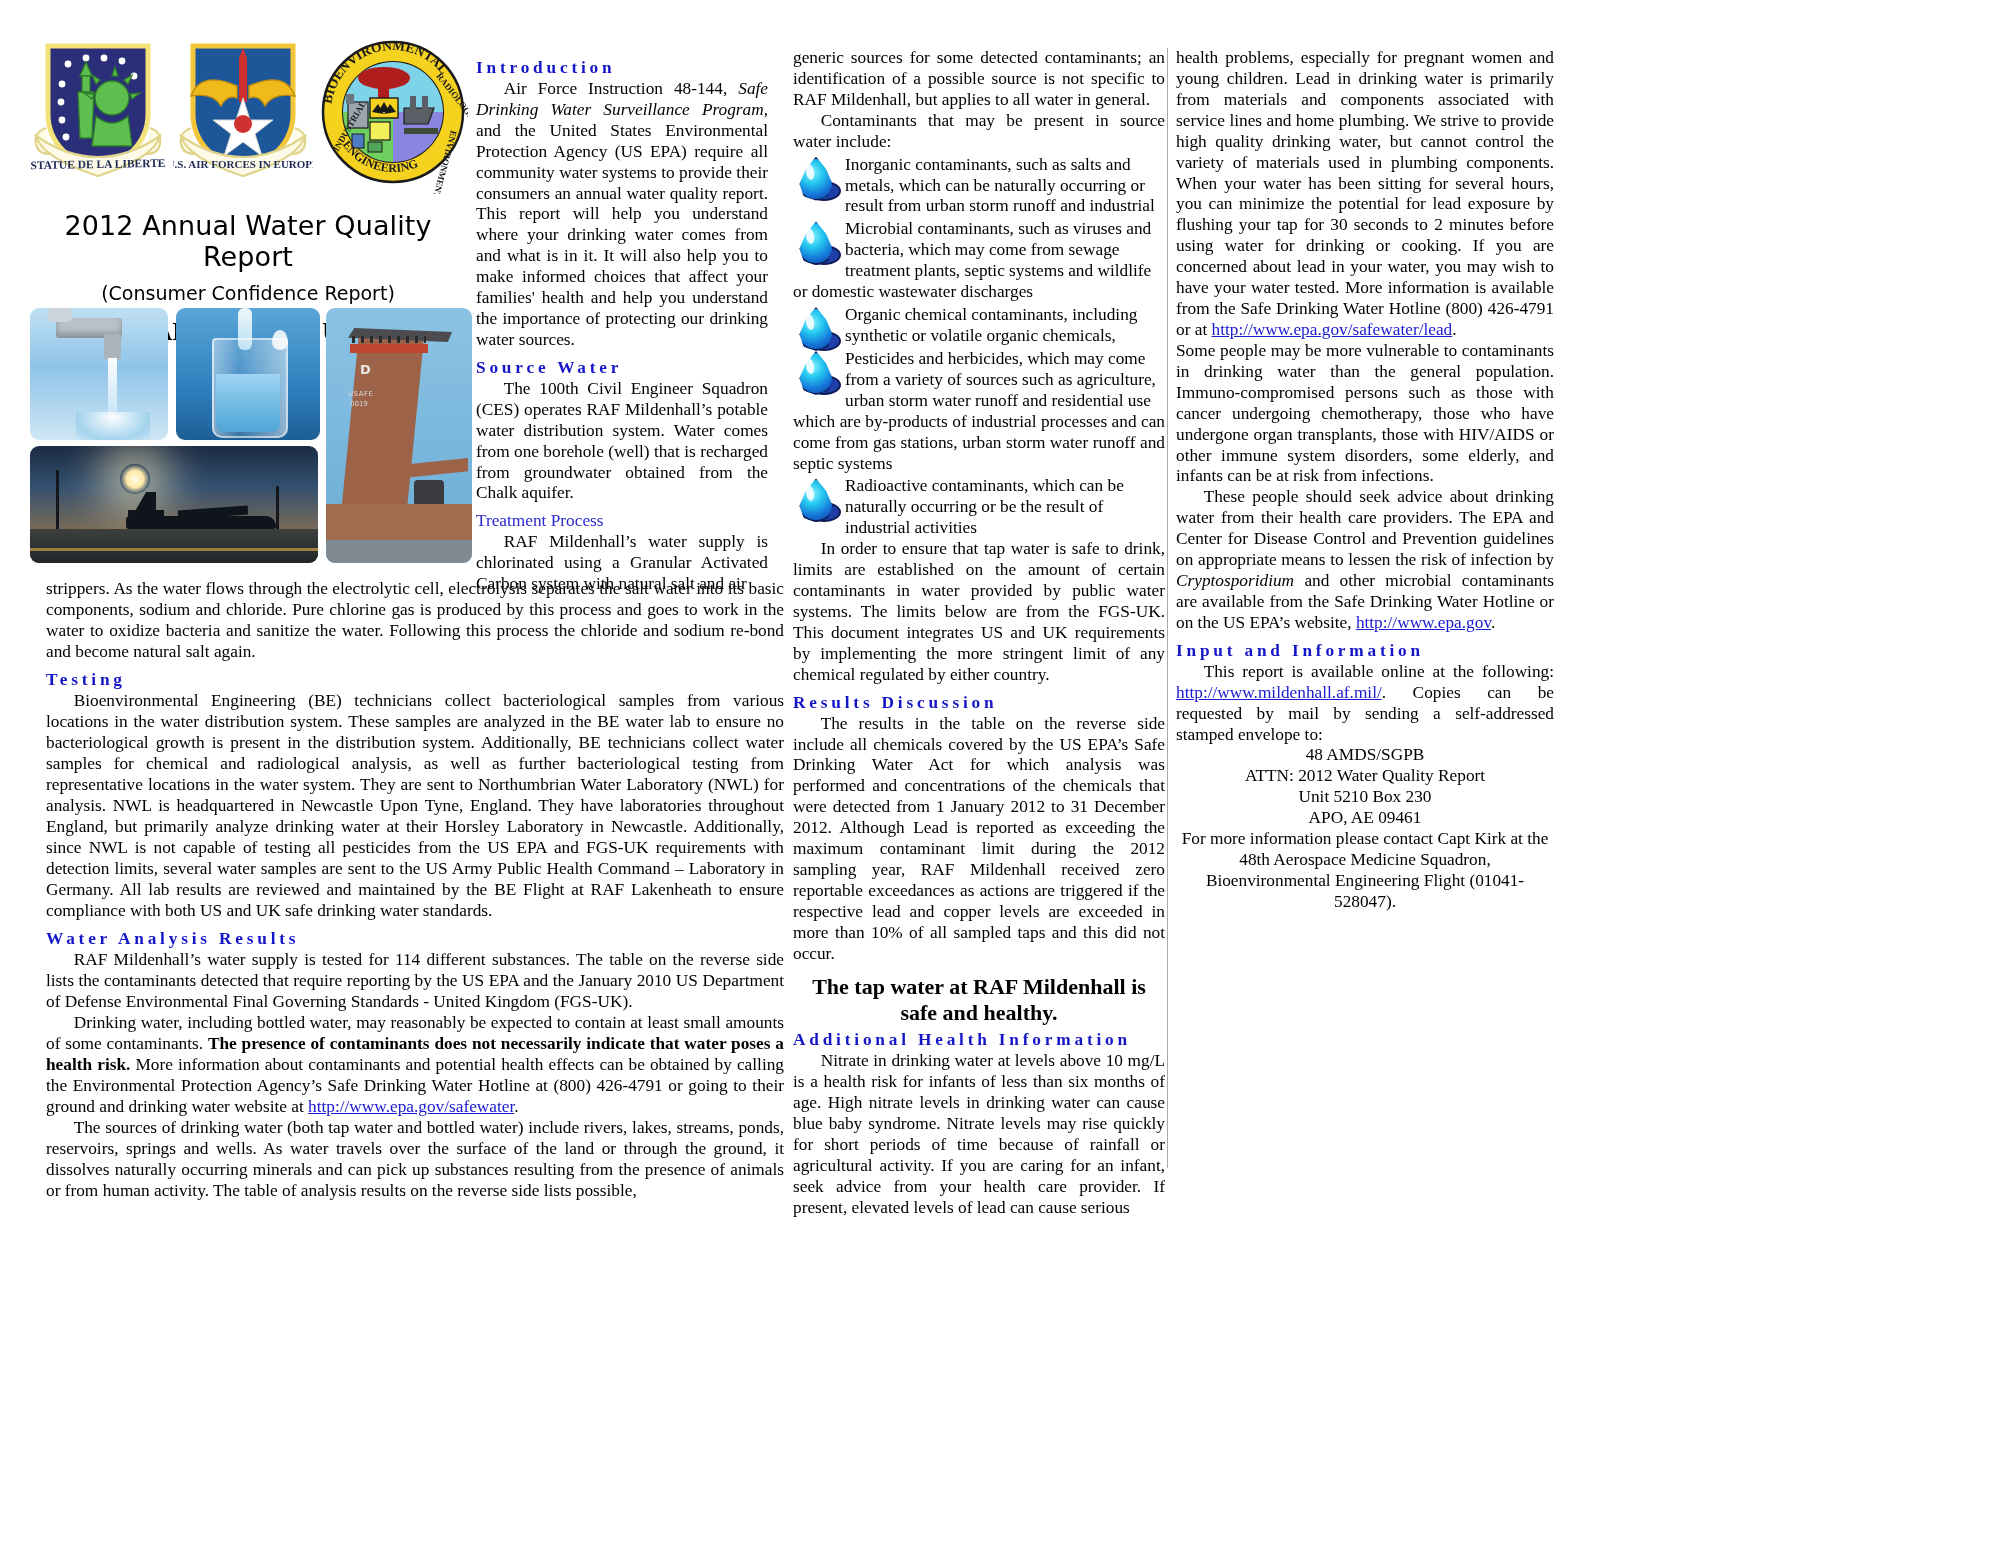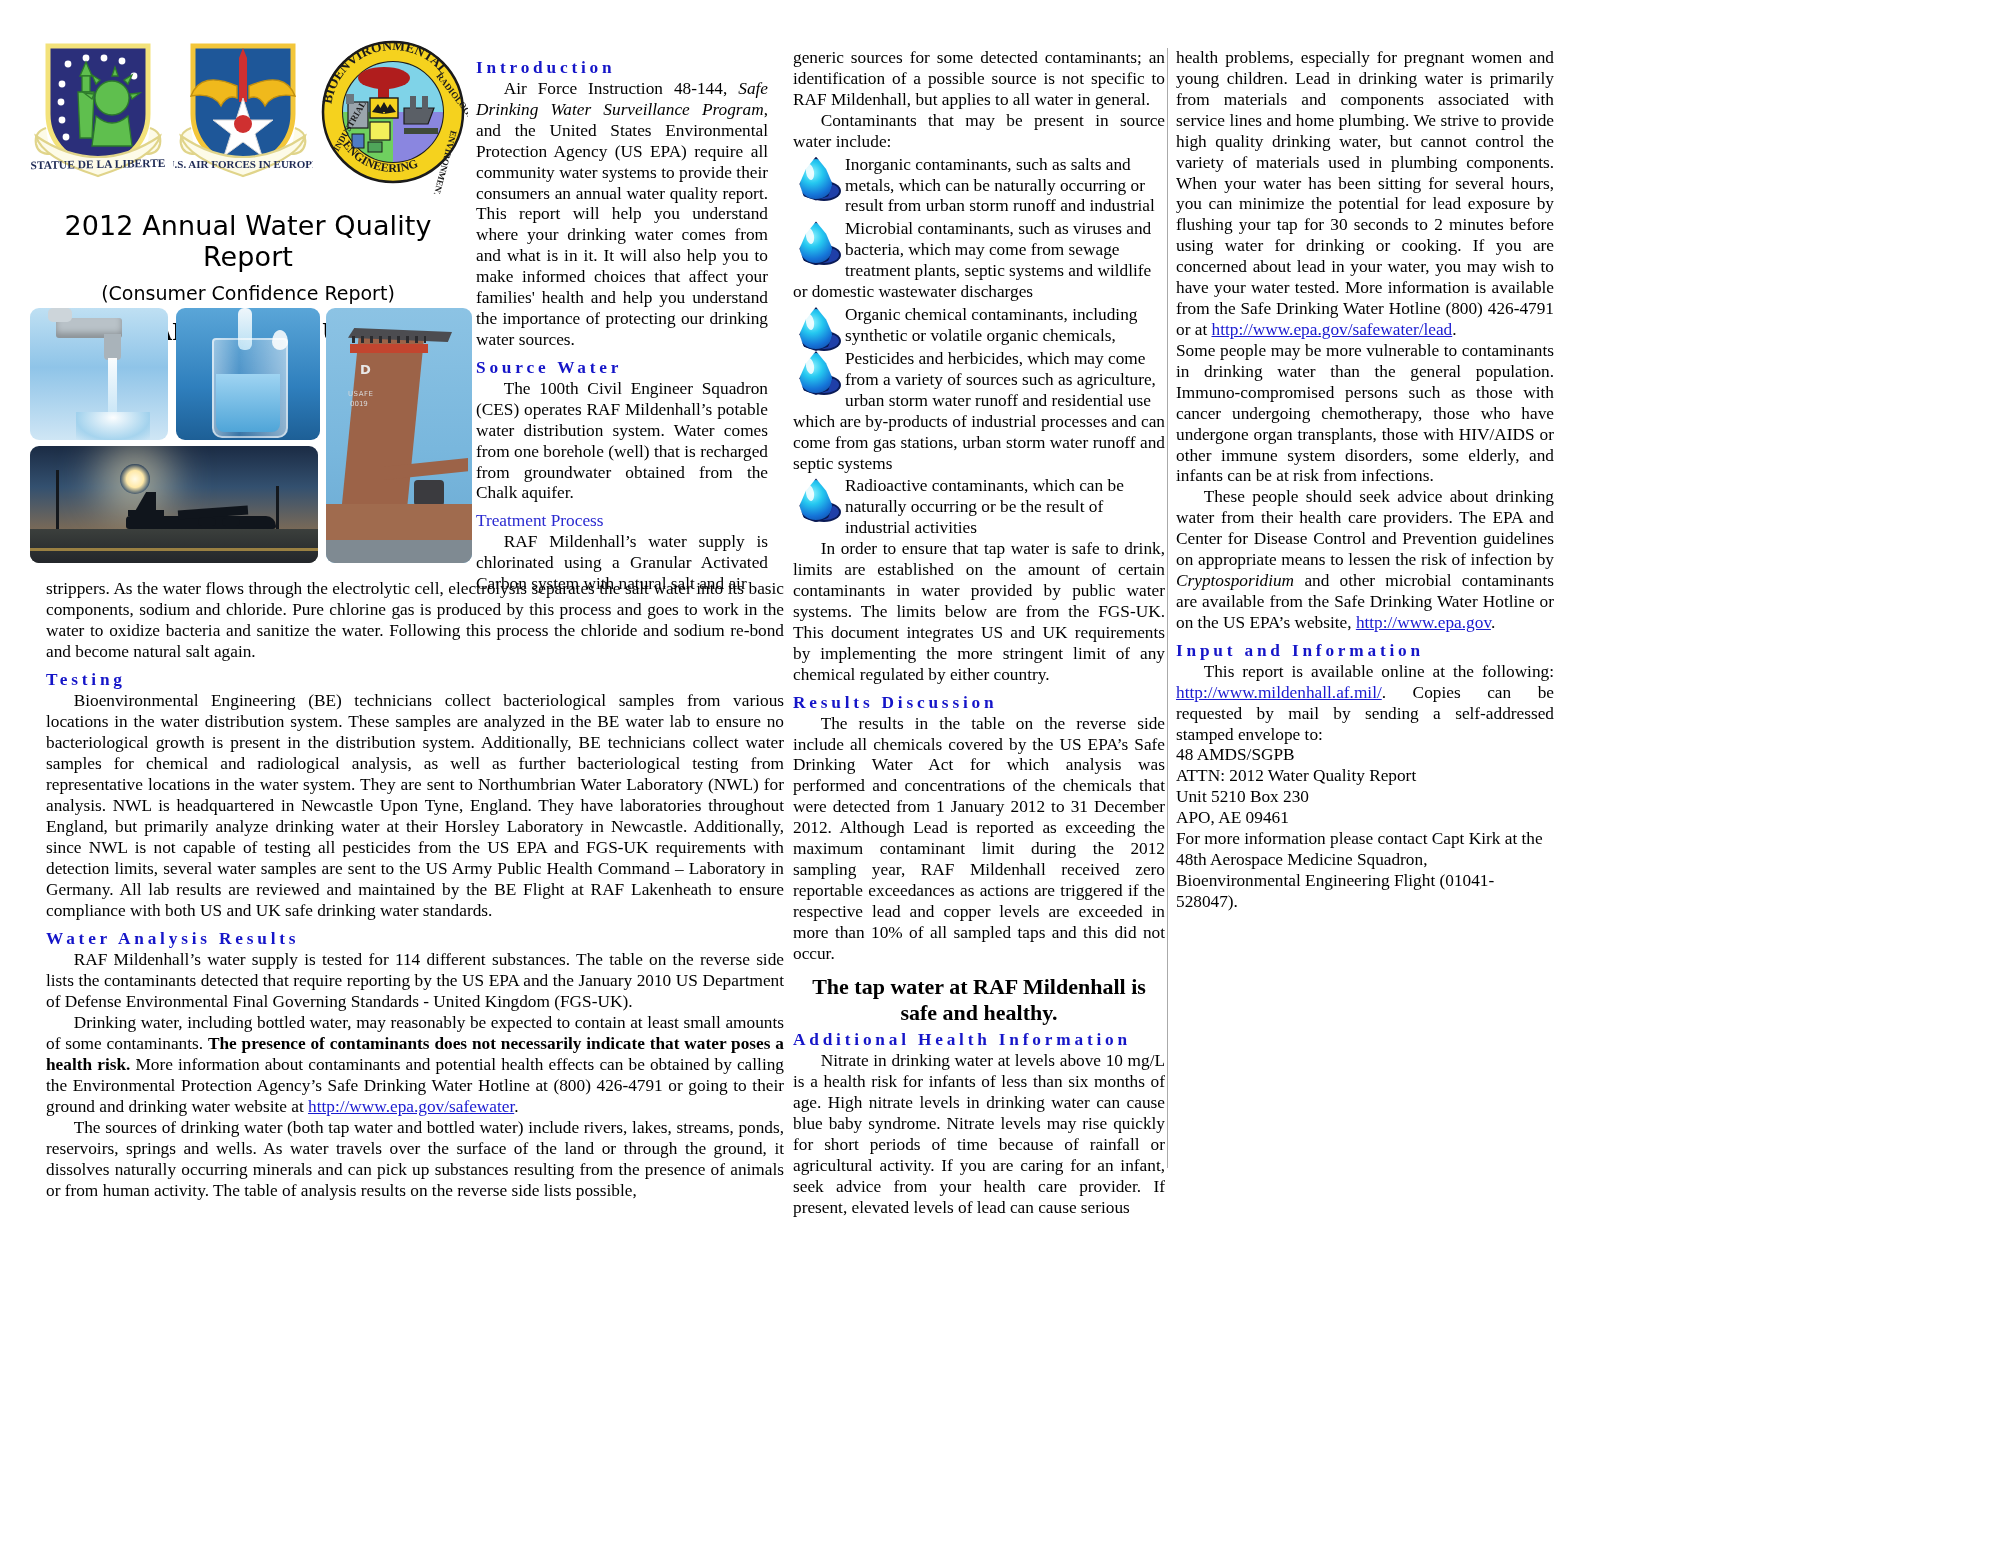--- a/index.html
+++ b/index.html
@@ -125,21 +125,21 @@
   .drop .d-main{position:absolute;left:3px;top:0;width:32px;height:40px;
      background:radial-gradient(circle at 38% 34%, #8ff3ff 0%, #25c8f0 32%, #1574d8 68%, #123f99 100%);
      border:2px solid #0a1a55;
      border-radius:50% 50% 50% 50% / 64% 64% 36% 36%;
      clip-path:polygon(50% 0%, 78% 28%, 96% 62%, 84% 90%, 50% 100%, 16% 90%, 4% 62%, 22% 28%);}
   .drop .d-hi{position:absolute;left:11px;top:7px;width:8px;height:16px;border-radius:50%;
      background:rgba(255,255,255,.85);transform:rotate(-10deg);}
 
   .hdr-gap{margin-top:7px;}
   .bigbold{font-weight:bold;font-size:22px;text-align:center;line-height:1.2;margin:9px 0 4px;}
-  .addr{text-align:left;}
+  .addr{text-align:center;}
 </style>
 </head>
 <body>
 
 <div class="page">
 
   <div class="masthead">
     <div class="seals">
 
       <div class="seal" style="width:140px;height:158px;">

